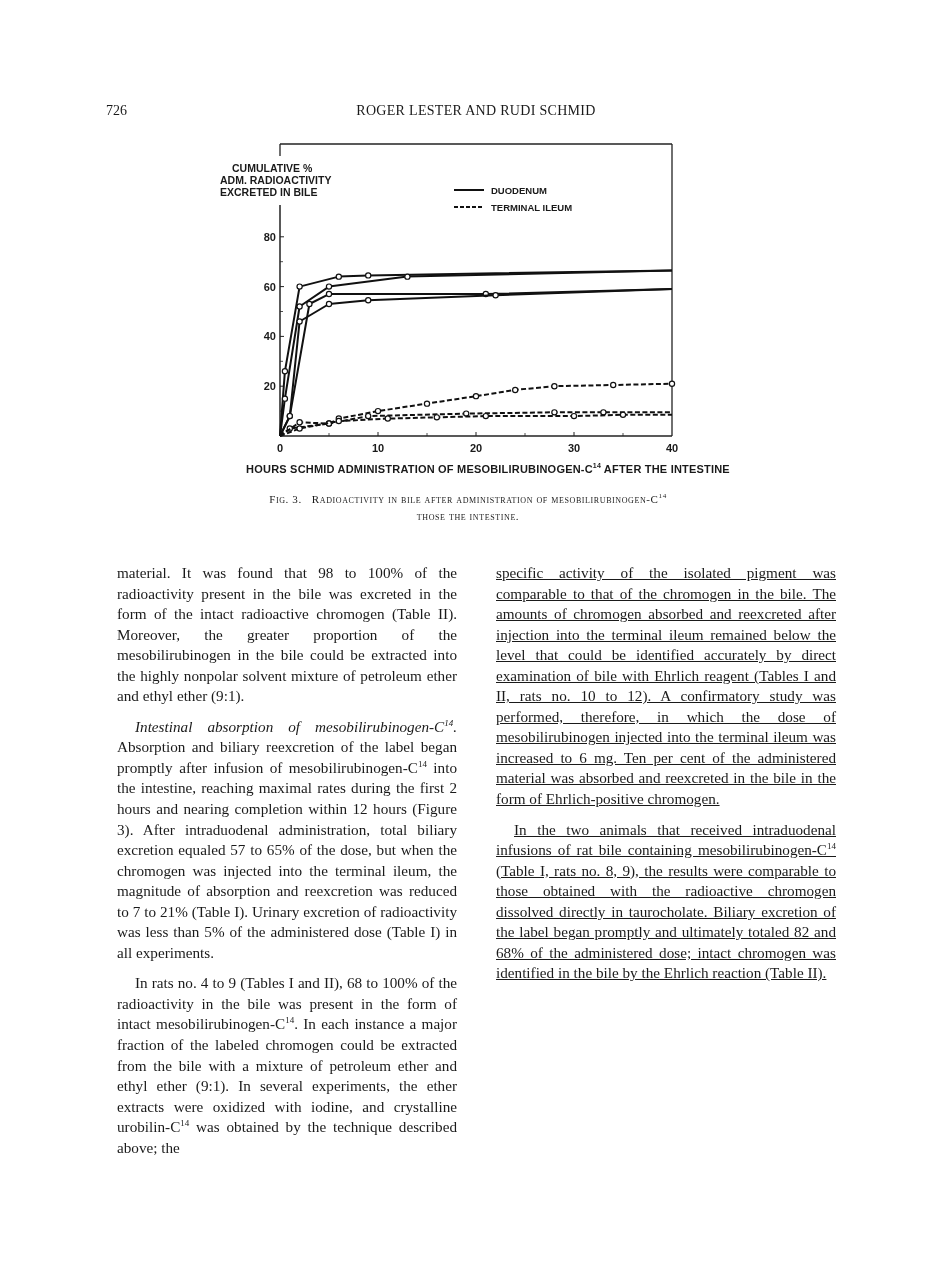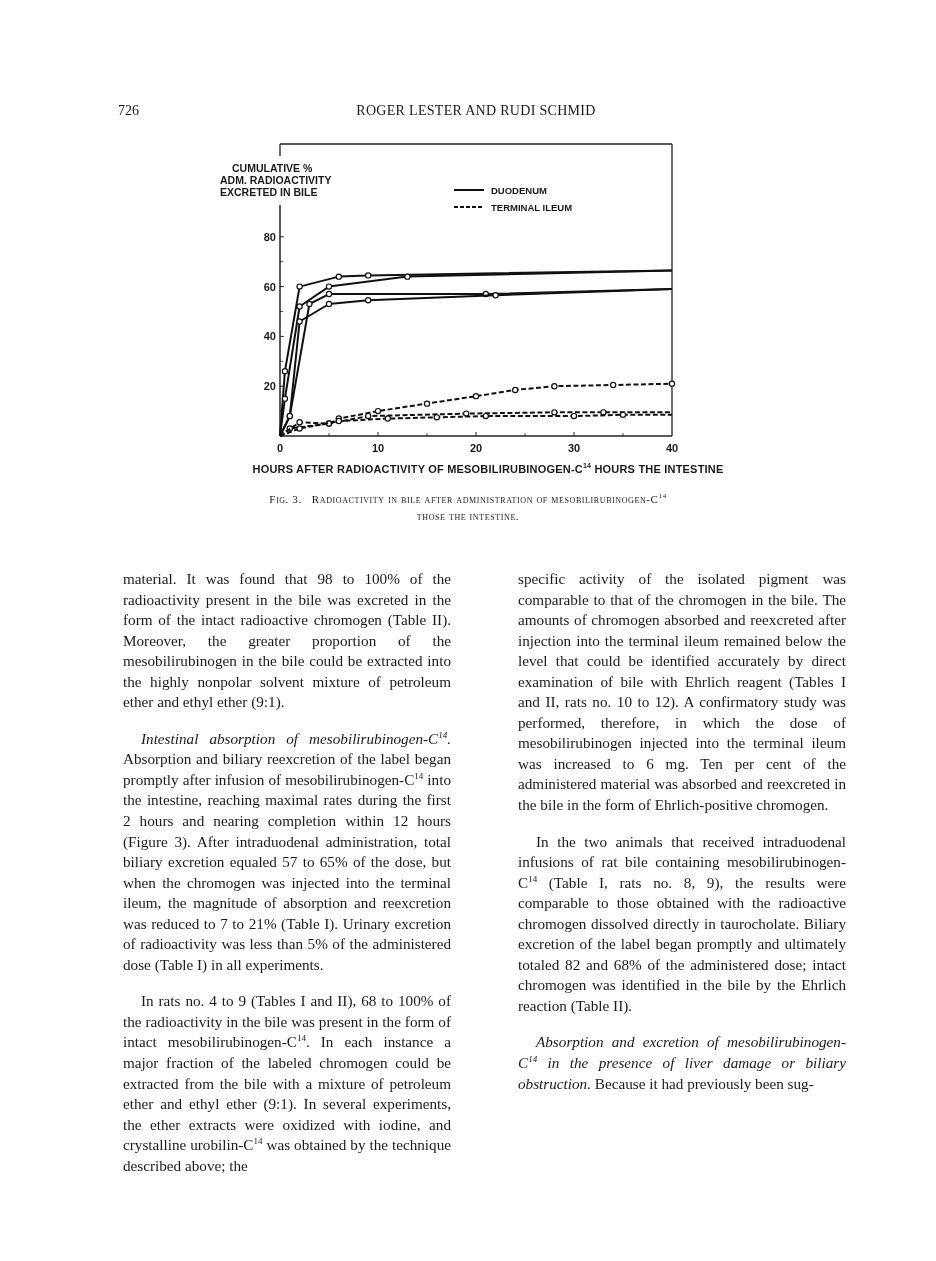--- a/index.html
+++ b/index.html
@@ -1,36 +1,36 @@
 <!DOCTYPE html>
 <html><head>
 <meta charset="utf-8">
 <style>
   html, body { margin: 0; padding: 0; background: #ffffff; }
   body { width: 936px; height: 1261px; position: relative; overflow: hidden; color: #1a1a1a; }
   .page { position: absolute; left: 0; top: 0; width: 936px; height: 1261px; }
   .running-head { position: absolute; top: 103px; left: 106px; width: 740px; height: 20px;
     font-family: "Liberation Serif", "DejaVu Serif", serif; font-size: 14px; }
-  .page-number { position: absolute; left: 0; top: 0; margin-left: 12px; }
+  .page-number { position: absolute; left: 0; top: 0; }
   .authors { position: absolute; left: 0; width: 740px; top: 0; text-align: center; letter-spacing: 0.3px; }
   .figure { position: absolute; left: 210px; top: 139px; width: 540px; height: 350px; }
   .figure svg { position: absolute; left: 0; top: 0; }
   .xlabel { position: absolute; left: 243px; top: 462px; width: 490px; text-align: center;
     font-family: "Liberation Sans", "DejaVu Sans", sans-serif; font-weight: bold; font-size: 11px; letter-spacing: 0.2px; }
   .xlabel sup { font-size: 7px; }
   .caption { position: absolute; left: 190px; top: 488px; width: 556px; text-align: center;
     font-family: Liberation Serif, serif; font-size: 11px; line-height: 17px; letter-spacing: 0.6px; }
   .caption .sc { font-variant: small-caps; }
   .caption sup { font-size: 7px; }
   .col { position: absolute; top: 553px; width: 360px;
     font-family: "Liberation Serif", "DejaVu Serif", serif; font-size: 15.2px; line-height: 20.55px;
     text-align: justify; }
   .col-left { left: 107px; }
-  .col-right { left: 502px; }
-  .col p { margin: 16px; }
+  .col-right { left: 486px; text-decoration: underline; }
+  .col p { margin: 10px; }
   .col p.indent { text-indent: 18px; }
   .col em { font-style: italic; }
   .col sup { font-size: 9px; line-height: 0; }
 </style>
 </head>
 <body>
 
 <div class="page">
 
   <div class="running-head">
@@ -119,33 +119,32 @@
         <circle cx="89.6" cy="289.53" r="2.6" fill="#fff" stroke="#111" stroke-width="1.2"></circle>
         <circle cx="128.8" cy="282.06" r="2.6" fill="#fff" stroke="#111" stroke-width="1.2"></circle>
         <circle cx="177.8" cy="279.57" r="2.6" fill="#fff" stroke="#111" stroke-width="1.2"></circle>
         <circle cx="226.8" cy="278.325" r="2.6" fill="#fff" stroke="#111" stroke-width="1.2"></circle>
         <circle cx="275.8" cy="277.08" r="2.6" fill="#fff" stroke="#111" stroke-width="1.2"></circle>
         <circle cx="364" cy="277.08" r="2.6" fill="#fff" stroke="#111" stroke-width="1.2"></circle>
         <circle cx="413" cy="275.835" r="2.6" fill="#fff" stroke="#111" stroke-width="1.2"></circle>
       </svg>
   </div>
 
-  <div class="xlabel"><span>HOURS AFTER RADIOACTIVITY OF MESOBILIRUBINOGEN-C</span><sup>14</sup><span> HOURS THE INTESTINE</span></div>
+  <div class="xlabel"><span>HOURS SCHMID ADMINISTRATION OF MESOBILIRUBINOGEN-C</span><sup>14</sup><span> AFTER THE INTESTINE</span></div>
 
   <div class="caption">
     <span class="sc">Fig. 3.</span>&nbsp;&nbsp;
     <span class="sc">Radioactivity in bile after administration of mesobilirubinogen-C</span><sup>14</sup><br>
     <span class="sc">those the intestine.</span>
   </div>
 
   <div class="col col-left">
     <p><span>material. It was found that 98 to 100% of the radioactivity present in the bile was excreted in the form of the intact radioactive chromogen (Table II). Moreover, the greater proportion of the mesobilirubinogen in the bile could be extracted into the highly nonpolar solvent mixture of petroleum ether and ethyl ether (9:1).</span></p>
     <p class="indent"><em><span>Intestinal absorption of mesobilirubinogen-C</span><sup>14</sup><span>.</span></em><span> Absorption and biliary reexcretion of the label began promptly after infusion of mesobilirubinogen-C</span><sup>14</sup><span> into the intestine, reaching maximal rates during the first 2 hours and nearing completion within 12 hours (Figure 3). After intraduodenal administration, total biliary excretion equaled 57 to 65% of the dose, but when the chromogen was injected into the terminal ileum, the magnitude of absorption and reexcretion was reduced to 7 to 21% (Table I). Urinary excretion of radioactivity was less than 5% of the administered dose (Table I) in all experiments.</span></p>
     <p class="indent"><span>In rats no. 4 to 9 (Tables I and II), 68 to 100% of the radioactivity in the bile was present in the form of intact mesobilirubinogen-C</span><sup>14</sup><span>. In each instance a major fraction of the labeled chromogen could be extracted from the bile with a mixture of petroleum ether and ethyl ether (9:1). In several experiments, the ether extracts were oxidized with iodine, and crystalline urobilin-C</span><sup>14</sup><span> was obtained by the technique described above; the</span></p>
   </div>
 
   <div class="col col-right">
     <p><span>specific activity of the isolated pigment was comparable to that of the chromogen in the bile. The amounts of chromogen absorbed and reexcreted after injection into the terminal ileum remained below the level that could be identified accurately by direct examination of bile with Ehrlich reagent (Tables I and II, rats no. 10 to 12). A confirmatory study was performed, therefore, in which the dose of mesobilirubinogen injected into the terminal ileum was increased to 6 mg. Ten per cent of the administered material was absorbed and reexcreted in the bile in the form of Ehrlich-positive chromogen.</span></p>
     <p class="indent"><span>In the two animals that received intraduodenal infusions of rat bile containing mesobilirubinogen-C</span><sup>14</sup><span> (Table I, rats no. 8, 9), the results were comparable to those obtained with the radioactive chromogen dissolved directly in taurocholate. Biliary excretion of the label began promptly and ultimately totaled 82 and 68% of the administered dose; intact chromogen was identified in the bile by the Ehrlich reaction (Table II).</span></p>
-    <p class="indent"><em><span>Absorption and excretion of mesobilirubinogen-C</span><sup>14</sup><span> in the presence of liver damage or biliary obstruction.</span></em><span> Because it had previously been sug-</span></p>
   </div>
 
 </div>
 
 </body></html>

